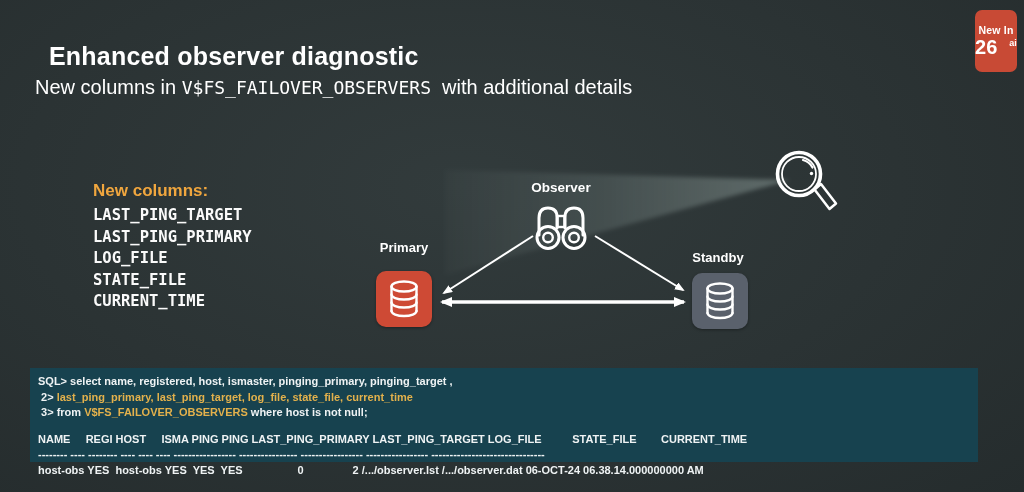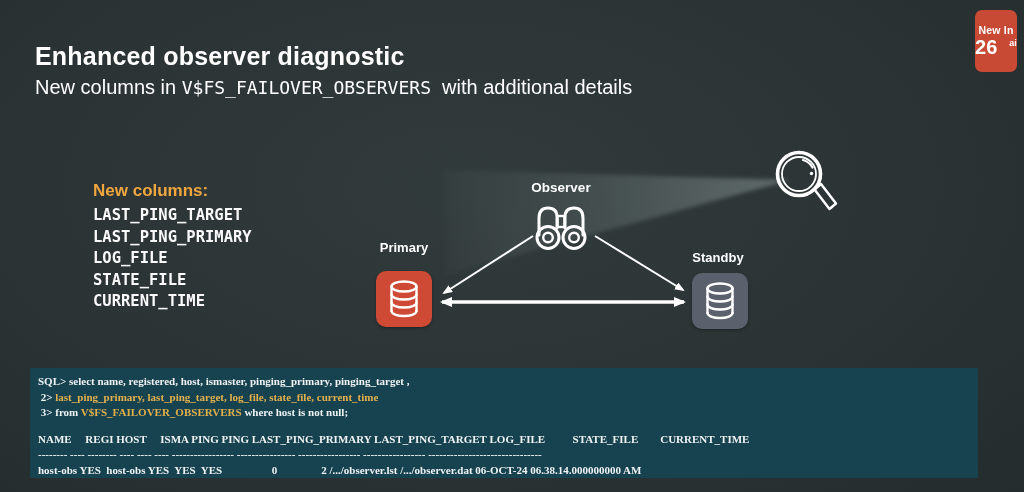--- a/index.html
+++ b/index.html
@@ -8,21 +8,21 @@
     background:radial-gradient(ellipse at 45% 38%, #323B3C 0%, #2B3334 55%, #252C2D 100%);
     font-family:"Liberation Sans",sans-serif;color:#FFFFFF;
   }
   
   .badge{position:absolute;left:975px;top:10px;width:42px;height:62px;background:#C84A35;border-radius:7px;
          display:flex;flex-direction:column;align-items:center;justify-content:center;line-height:1;}
   .badge-top{font-size:10.5px;font-weight:700;letter-spacing:0.2px;margin-bottom:2px;}
   .badge-ver{font-size:20px;font-weight:700;}
   .badge-ver sup{font-size:9px;font-weight:700;position:relative;top:-1px;padding-left:12px;}
   
-  .title{position:absolute;left:35px;top:42px;font-size:25px;font-weight:700;letter-spacing:0.2px;}
+  .title{position:absolute;left:49px;top:42px;font-size:25px;font-weight:700;letter-spacing:0.2px;}
   .subtitle{position:absolute;left:35px;top:76px;font-size:20px;font-weight:400;white-space:pre-wrap;}
   .subtitle .mono{font-family:"DejaVu Sans Mono",monospace;font-size:18px;}
   
   .newcols{position:absolute;left:93px;top:181px;}
   .newcols-heading{font-size:17px;font-weight:700;color:#F0A63E;margin:0 0 4px 0;}
   .newcols ul{list-style:none;margin:0;padding:0;}
   .newcols li{font-family:"DejaVu Sans Mono",monospace;font-size:15.5px;font-weight:700;line-height:21.5px;color:#FAFAFA;}
   
   .diagram{position:absolute;left:370px;top:140px;width:480px;height:200px;}
   .diagram svg{display:block;}
@@ -30,23 +30,23 @@
   .node-label{position:absolute;z-index:3;font-size:13px;font-weight:700;text-align:center;color:#FFFFFF;}
   .obs-label{left:151px;top:40px;width:80px;font-size:13.5px;}
   .pri-label{left:6px;top:100px;width:56px;}
   .stb-label{left:318px;top:110px;width:60px;}
   .dbbox{position:absolute;width:56px;height:56px;border-radius:10px;z-index:3;display:flex;align-items:center;justify-content:center;}
   .pri-box{left:6px;top:131px;background:#CE4A35;box-shadow:0 1px 3px rgba(0,0,0,0.35);}
   .stb-box{left:322px;top:133px;background:#5A616C;box-shadow:0 1px 3px rgba(0,0,0,0.35);}
   .binocs{position:absolute;left:165px;top:64px;z-index:3;}
   .magnifier{position:absolute;left:400px;top:6px;z-index:3;}
   
-  .terminal{position:absolute;left:30px;top:368px;width:948px;height:110px;background:#17424F;
+  .terminal{position:absolute;left:30px;top:368px;width:948px;height:94px;background:#17424F;
             box-sizing:border-box;padding:6px 8px;
-            font-family:Liberation Serif, serif;font-size:11px;font-weight:700;line-height:15.5px;color:#EFF3F4;}
+            font-family:Liberation Sans, sans-serif;font-size:11px;font-weight:700;line-height:15.5px;color:#EFF3F4;}
   .terminal pre{margin:0;font:inherit;white-space:pre;}
   .term-line{white-space:pre;}
   .sql-block{margin-bottom:11px;}
   .c-fg{color:#EFF3F4;}
   .c-accent{color:#E3B14C;}
 </style>
 </head>
 <body>
 
 <div class="slide">

